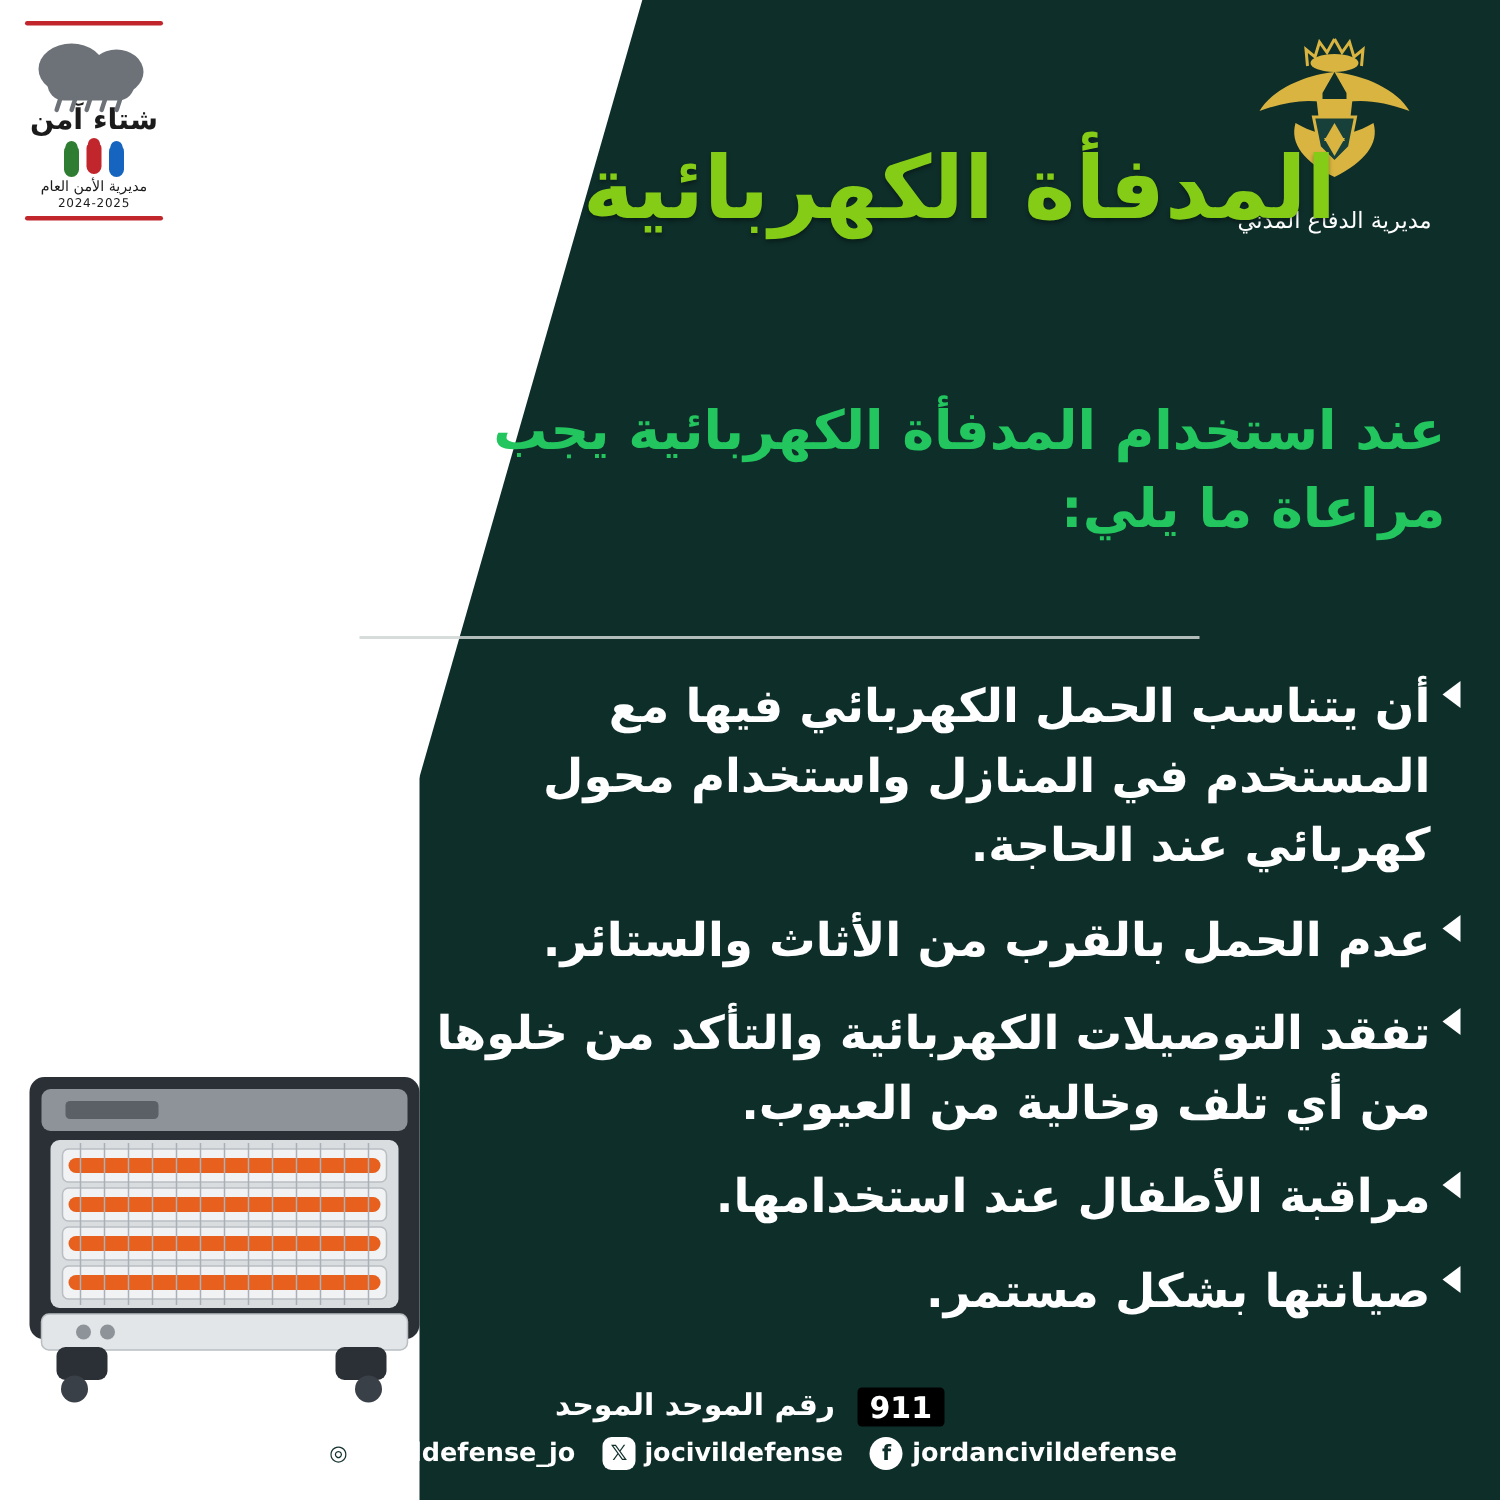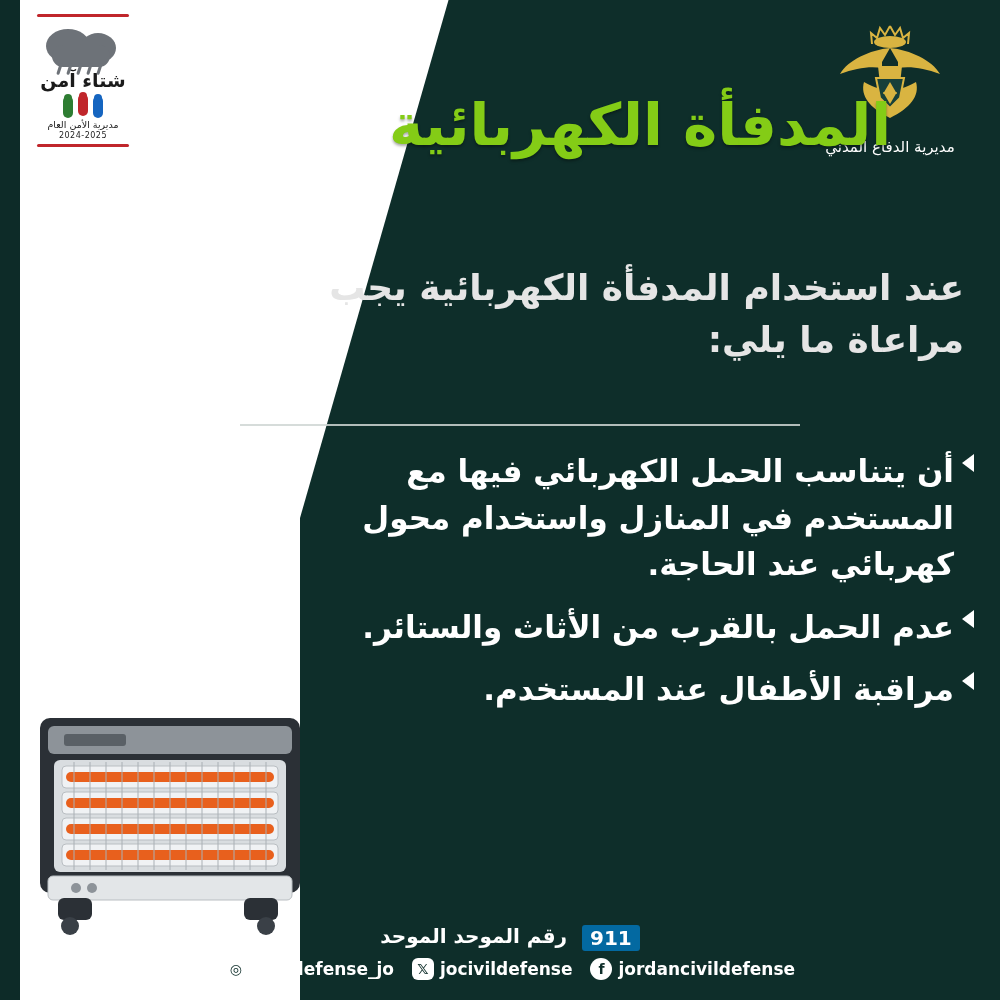--- a/index.html
+++ b/index.html
@@ -7,21 +7,20 @@
     width:1000px;height:1000px;
     background:#0d2b28;
     font-family:"DejaVu Sans","Liberation Sans",sans-serif;
     overflow:hidden;
     position:relative;
   }
   .poster{
     position:absolute;inset:0;
     background:#0e2e2a;
     overflow:hidden;
-    margin-left:20px;
   }
   
   .wedge{
     position:absolute;
     left:-40px;top:-40px;
     width:480px;height:1100px;
     background:#ffffff;
     transform:skewX(-16deg);
     transform-origin:top left;
     z-index:1;
@@ -95,21 +94,21 @@
   .title{
     position:absolute;right:40px;top:92px;width:640px;
     text-align:center;color:#84cc16;
     font-size:58px;font-weight:bold;line-height:1.15;
     letter-spacing:1px;z-index:6;
     text-shadow:0 2px 3px rgba(0,0,0,.35);
   }
 
   .subtitle{
     position:absolute;right:36px;top:262px;width:660px;
-    text-align:right;color:#e5e5e5;
+    text-align:right;color:#22c55e;
     font-size:36px;font-weight:bold;line-height:1.45;
     z-index:6;
   }
   .divider{
     position:absolute;right:200px;top:424px;width:560px;height:2px;
     background:#cfd6d4;z-index:6;opacity:.85;
   }
 
   .list{
     position:absolute;right:26px;top:448px;width:690px;z-index:6;
@@ -133,21 +132,21 @@
   .heater{
     position:absolute;left:10px;top:700px;width:300px;height:260px;z-index:4;
   }
 
   
   .emergency{
     position:absolute;right:0;left:0;top:924px;text-align:center;z-index:7;
     color:#ffffff;font-size:20px;font-weight:bold;
   }
   .emergency .num{
-    display:inline-block;background:#0369a1;color:#ffffff;
+    display:inline-block;background:#000000;color:#ffffff;
     padding:1px 8px;border-radius:3px;margin-left:8px;font-size:20px;
     vertical-align:middle;
   }
   .social{
     position:absolute;left:0;right:0;top:958px;z-index:7;
     display:flex;flex-direction:row;justify-content:center;align-items:center;
     gap:18px;color:#ffffff;font-size:17px;font-weight:bold;
   }
   .soc{display:flex;align-items:center;gap:6px;direction:ltr;}
   .soc .ic{
@@ -224,21 +223,29 @@
     <div class="item">
       <div class="bullet"></div>
       <div class="item-text">أن يتناسب الحمل الكهربائي فيها مع المستخدم في المنازل واستخدام محول كهربائي عند الحاجة.</div>
     </div>
     <div class="item">
       <div class="bullet"></div>
       <div class="item-text">عدم الحمل بالقرب من الأثاث والستائر.</div>
     </div>
     <div class="item">
       <div class="bullet"></div>
-      <div class="item-text">مراقبة الأطفال عند المستخدم.</div>
+      <div class="item-text">تفقد التوصيلات الكهربائية والتأكد من خلوها من أي تلف وخالية من العيوب.</div>
+    </div>
+    <div class="item">
+      <div class="bullet"></div>
+      <div class="item-text">مراقبة الأطفال عند استخدامها.</div>
+    </div>
+    <div class="item">
+      <div class="bullet"></div>
+      <div class="item-text">صيانتها بشكل مستمر.</div>
     </div>
   </div>
 
   <div class="heater">
     <svg width="300" height="250" viewBox="0 0 300 250">
 
       <rect x="10" y="18" width="260" height="175" rx="10" fill="#2b3036"></rect>
       <rect x="18" y="26" width="244" height="28" rx="6" fill="#8d9399"></rect>
       <rect x="34" y="34" width="62" height="12" rx="3" fill="#5a6066"></rect>
 

